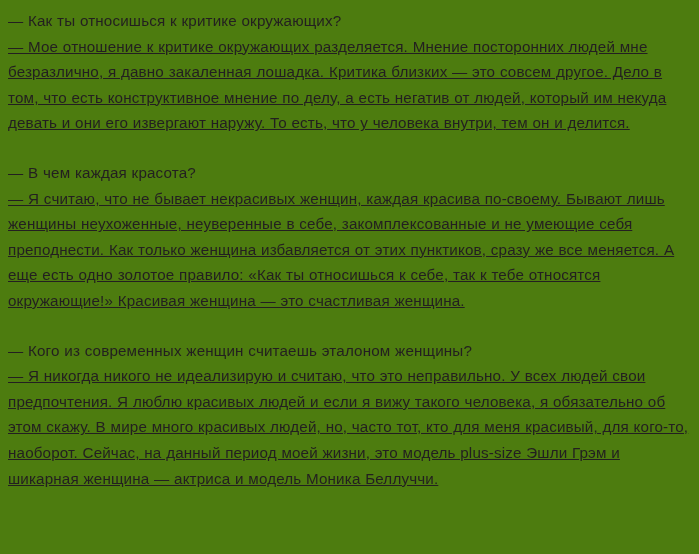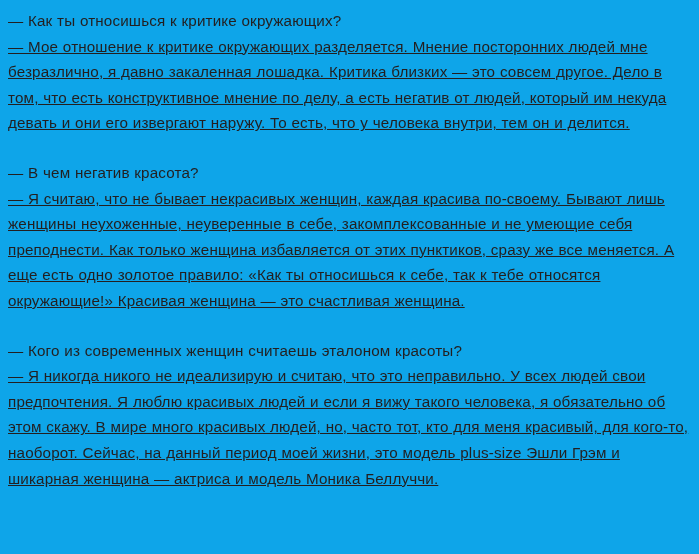--- a/index.html
+++ b/index.html
@@ -11,21 +11,21 @@
     width: 699px;
     height: 554px;
     font-family: "Liberation Sans", sans-serif;
     color: #231f20;
   }
   .page {
     box-sizing: border-box;
     width: 699px;
     height: 554px;
     padding: 8px 8px 8px 8px;
-    background: #0ea5e9;
+    background: #4d7c0f;
   }
   .qa-block {
     margin: 0 0 0 0;
   }
   .qa-block + .qa-block {
     margin-top: 24px;
   }
   .line {
     font-size: 15.2px;
     line-height: 25.6px;
@@ -48,22 +48,22 @@
 <body>
 
 <div class="page">
 
   <div class="qa-block">
     <p class="line question">— Как ты относишься к критике окружающих?</p>
     <p class="line answer">— Мое отношение к критике окружающих разделяется. Мнение посторонних людей мне безразлично, я давно закаленная лошадка. Критика близких — это совсем другое. Дело в том, что есть конструктивное мнение по делу, а есть негатив от людей, который им некуда девать и они его извергают наружу. То есть, что у человека внутри, тем он и делится.</p>
   </div>
 
   <div class="qa-block">
-    <p class="line question">— В чем негатив красота?</p>
+    <p class="line question">— В чем каждая красота?</p>
     <p class="line answer">— Я считаю, что не бывает некрасивых женщин, каждая красива по-своему. Бывают лишь женщины неухоженные, неуверенные в себе, закомплексованные и не умеющие себя преподнести. Как только женщина избавляется от этих пунктиков, сразу же все меняется. А еще есть одно золотое правило: «Как ты относишься к себе, так к тебе относятся окружающие!» Красивая женщина — это счастливая женщина.</p>
   </div>
 
   <div class="qa-block">
-    <p class="line question">— Кого из современных женщин считаешь эталоном красоты?</p>
+    <p class="line question">— Кого из современных женщин считаешь эталоном женщины?</p>
     <p class="line answer">— Я никогда никого не идеализирую и считаю, что это неправильно. У всех людей свои предпочтения. Я люблю красивых людей и если я вижу такого человека, я обязательно об этом скажу. В мире много красивых людей, но, часто тот, кто для меня красивый, для кого-то, наоборот. Сейчас, на данный период моей жизни, это модель plus-size Эшли Грэм и шикарная женщина — актриса и модель Моника Беллуччи.</p>
   </div>
 
 </div>
 
 </body></html>

